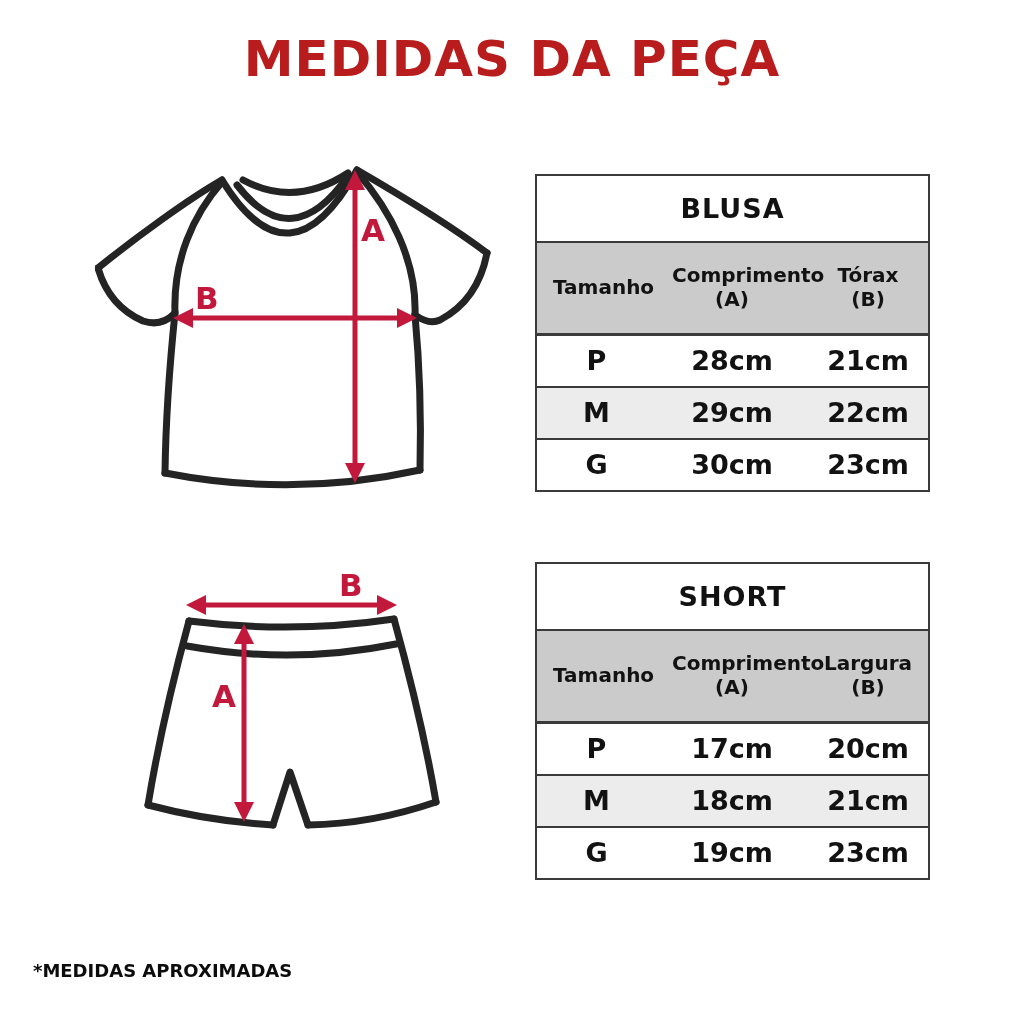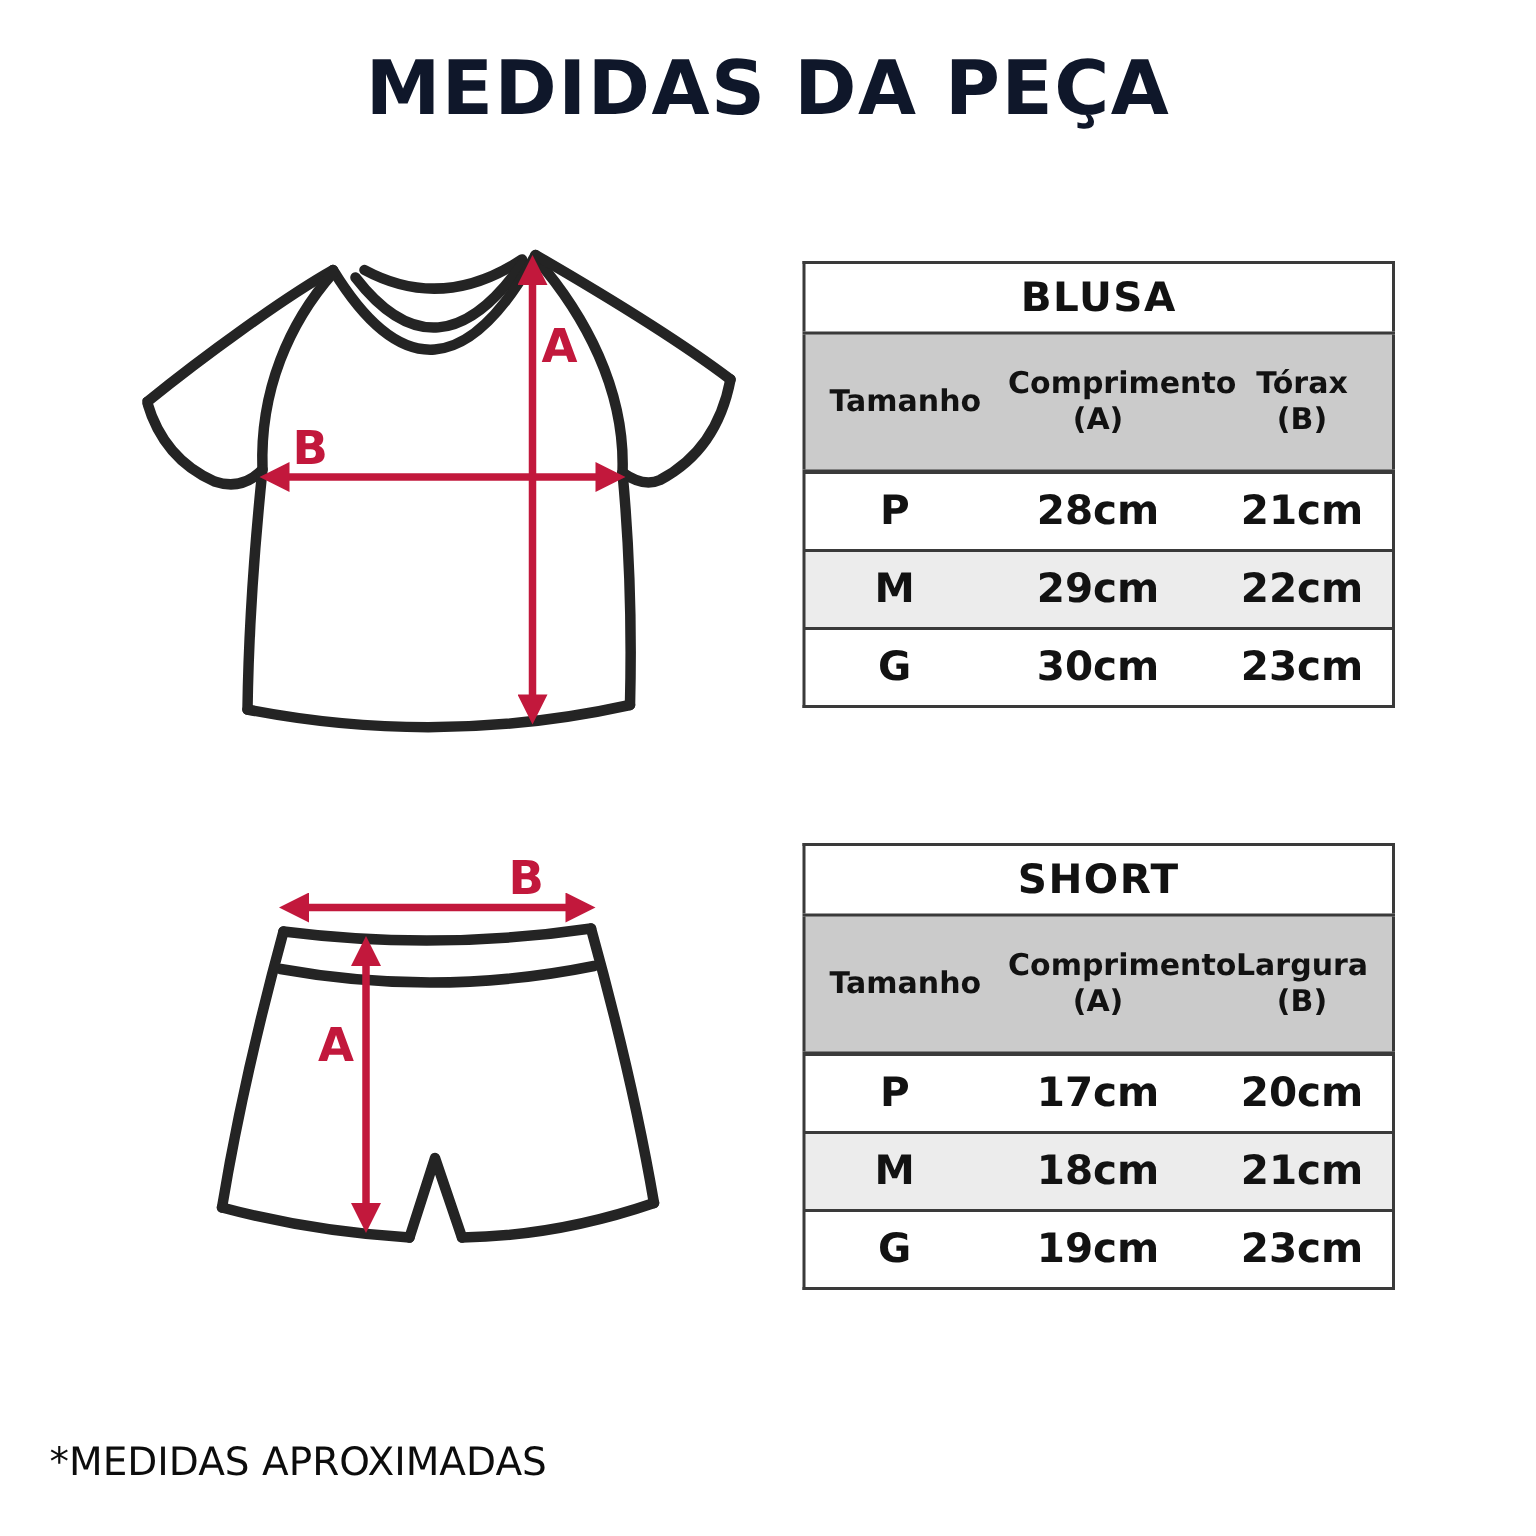--- a/index.html
+++ b/index.html
@@ -2,42 +2,42 @@
 <html><head>
 <meta charset="utf-8">
 <style>
   html,body { margin:0; padding:0; background:#ffffff; }
   .canvas {
     position:relative; width:1024px; height:1024px; background:#ffffff;
     font-family:"DejaVu Sans", sans-serif; color:#121212; overflow:hidden;
   }
   .page-title {
     position:absolute; top:30px; left:0; right:0; margin:0;
-    text-align:center; font-size:50px; font-weight:bold; letter-spacing:1px; color:#0f172a;
+    text-align:center; font-size:50px; font-weight:bold; letter-spacing:1px; color:#b91c1c;
   }
   .footnote {
     position:absolute; left:33px; top:960px;
-    font-size:26px; font-weight:normal; color:#0c0c0c;
+    font-size:18px; font-weight:bold; color:#0c0c0c;
   }
   .diagram { position:absolute; }
   .shirt-svg  { left:95px;  top:160px; }
   .shorts-svg { left:120px; top:560px; }
   .outline { fill:none; stroke:#242424; stroke-width:7; stroke-linecap:round; stroke-linejoin:round; }
   .arrow   { fill:none; stroke:#c2183c; stroke-width:5; }
   .arrow-label { font-family:"DejaVu Sans", sans-serif; font-size:31px; font-weight:bold; fill:#c2183c; }
 
   table.size-table {
     position:absolute; width:393px; table-layout:fixed;
     border-collapse:collapse; border:2px solid #3a3a3a;
     text-align:center; background:#ffffff;
   }
   .tbl-blusa { left:535px; top:174px; }
   .tbl-short { left:535px; top:562px; }
   .title-row th {
-    height:37px; font-size:27px; font-weight:bold; padding:4px;
+    height:37px; font-size:27px; font-weight:bold; padding:14px;
     background:#ffffff; border-bottom:2px solid #3a3a3a; letter-spacing:1px;
   }
   .head-row { background:#cbcbcb; border-bottom:3px solid #3a3a3a; }
   .head-row th {
     height:58px; padding:16px; vertical-align:middle;
     font-size:20px; font-weight:bold; line-height:1.18; white-space:pre-line;
   }
   tbody tr { height:52px; border-bottom:2px solid #3a3a3a; background:#ffffff; }
   tbody tr:last-child { border-bottom:0; }
   tbody tr.stripe { background:#ececec; }

